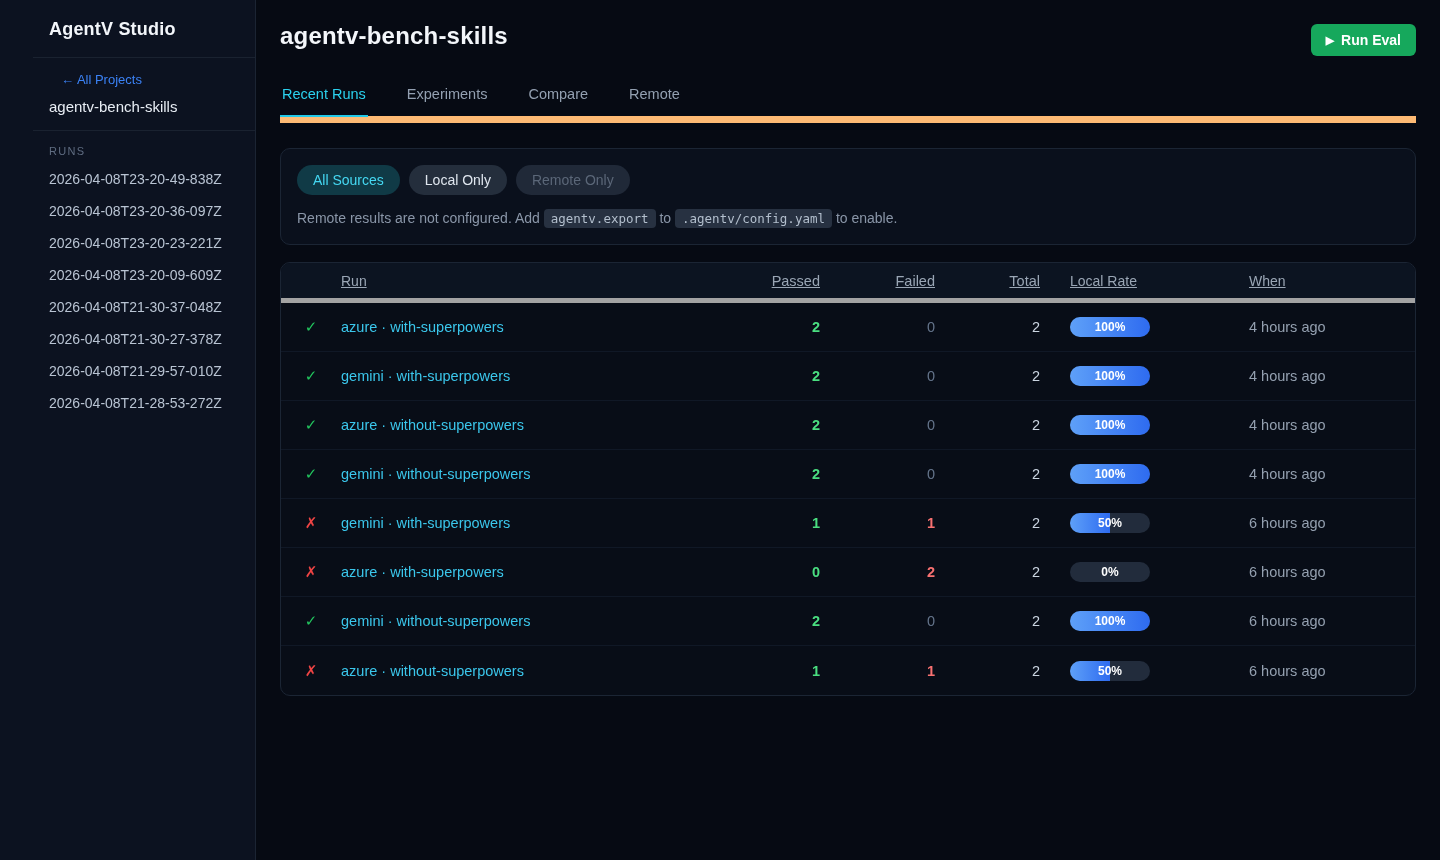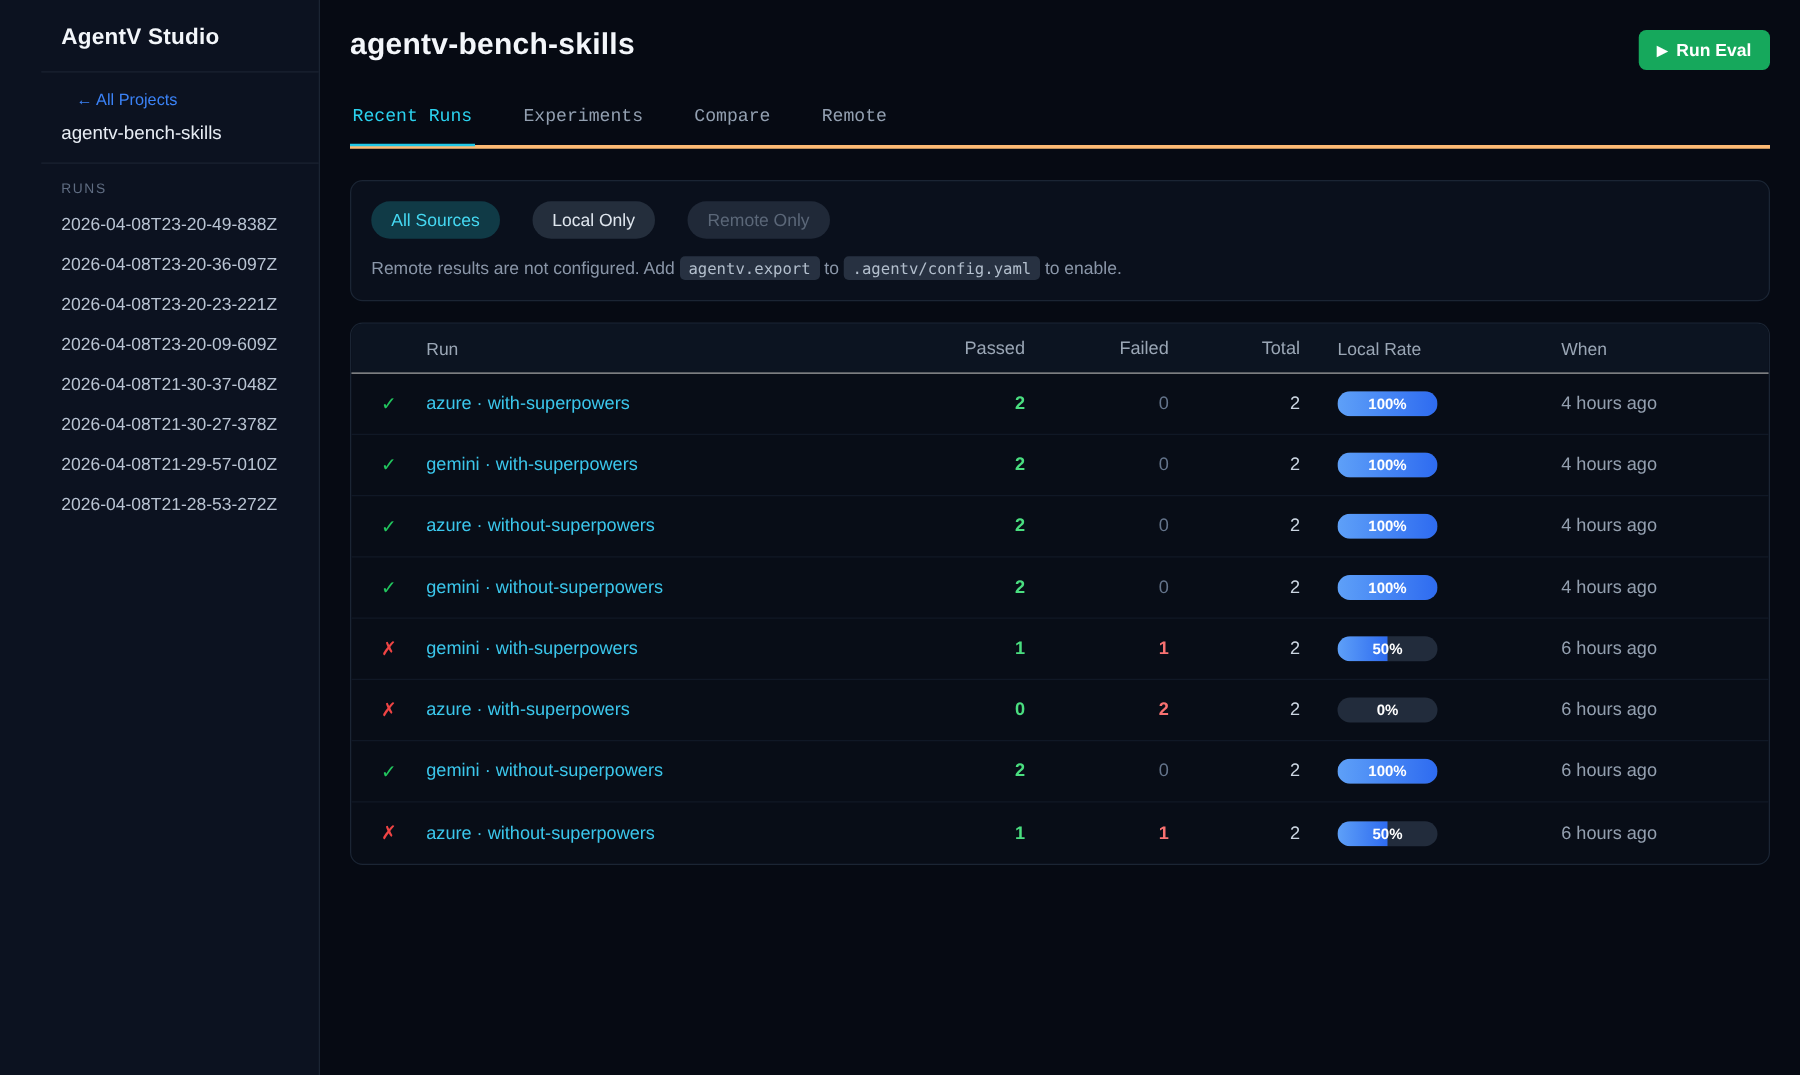--- a/index.html
+++ b/index.html
@@ -94,22 +94,21 @@
     cursor: pointer;
     margin-top: 2px;
   }
   .run-eval-btn .play { font-size: 11px; }
 
   
   .tabs {
     display: flex;
     gap: 37px;
     margin-top: 30px;
-    border-bottom: 3px solid #fdba74;
-    font-family: Liberation Mono, monospace;
+    border-bottom: 7px solid #fdba74;
   }
   .tab {
     font-size: 14.5px;
     color: #93a0b1;
     padding: 0 2px 13px 2px;
     cursor: pointer;
     border-bottom: 2px solid transparent;
     margin-bottom: -1px;
   }
   .tab.active {
@@ -118,21 +117,21 @@
   }
 
   
   .filter-panel {
     margin-top: 25px;
     background: #0a101c;
     border: 1px solid #1b2534;
     border-radius: 10px;
     padding: 16px 16px 18px 16px;
   }
-  .chips { display: flex; gap: 26px; }
+  .chips { display: flex; gap: 9px; }
   .chip {
     font-size: 14px;
     padding: 7px 16px;
     border-radius: 999px;
     cursor: pointer;
     white-space: nowrap;
   }
   .chip.active { background: #103a46; color: #45d8f2; }
   .chip.default { background: #242e3c; color: #dfe6ee; }
   .chip.disabled { background: #202938; color: #5b6778; cursor: default; }
@@ -161,21 +160,22 @@
   .thead, .trow {
     display: grid;
     grid-template-columns: 60px 1fr 100px 115px 105px 208px 167px;
     align-items: center;
   }
   .thead {
     height: 40px;
     background: #0c1421;
     font-size: 14px;
     color: #9aa6b5;
-    border-bottom: 1px solid #a3a3a3;
+    border-bottom: 5px solid #a3a3a3;
+    text-decoration: underline;
   }
   .trow { height: 49px; border-bottom: 1px solid #101826; cursor: pointer; }
   .trow:last-child { border-bottom: none; }
   .cell { white-space: nowrap; }
   .c-status { text-align: center; }
   .c-run { text-align: left; }
   .c-passed, .c-failed, .c-total { text-align: right; }
   .c-rate { padding-left: 30px; }
   .c-when { padding-left: 1px; font-size: 14.5px; color: #94a0b0; }
   .thead .c-when { font-size: 14px; color: #9aa6b5; }

